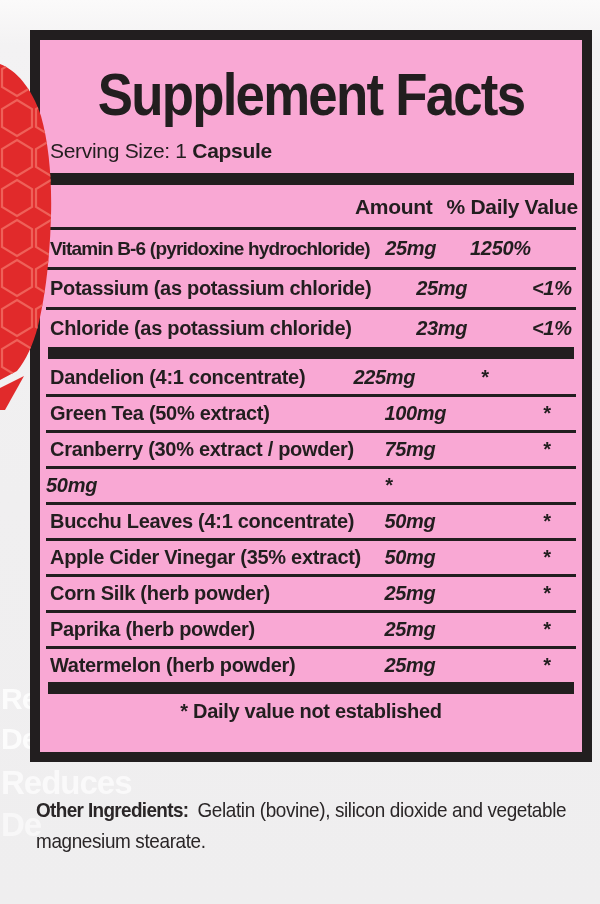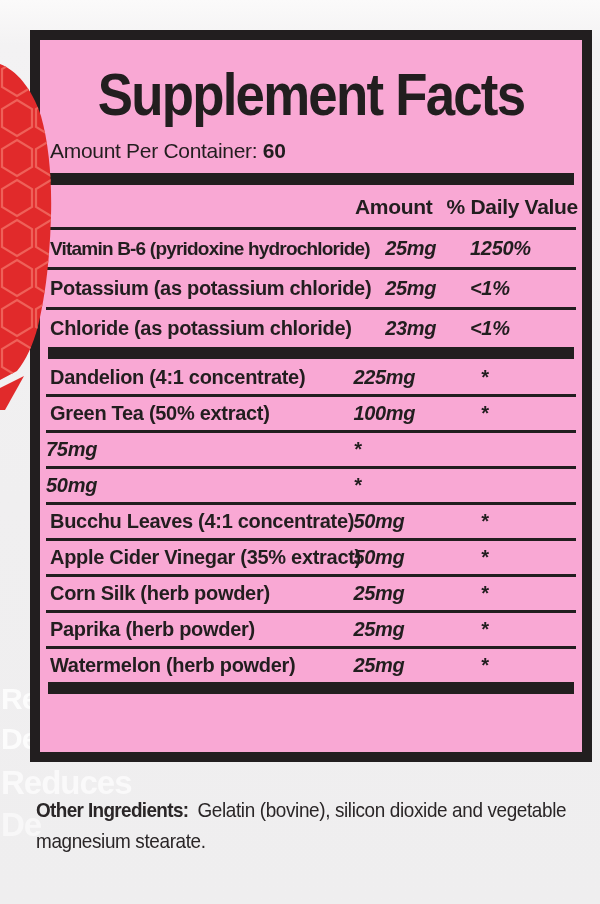--- a/index.html
+++ b/index.html
@@ -40,21 +40,21 @@
     margin-top:8px;line-height:28px;text-align:right;padding-right:4px;
     font-size:21px;font-weight:bold;letter-spacing:-.3px;
   }
   .col-header .dvh{margin-left:14px;}
   .tbl{margin:0 6px;}
   .nutrients{margin-top:6px;border-top:3px solid #221e1f;}
   .herbs{margin-top:2px;}
   .row{display:grid;font-weight:bold;font-size:20px;letter-spacing:-.3px;align-items:center;}
   .nutrients .row{grid-template-columns:64% 16% 20%;height:37px;line-height:37px;}
   .herbs .row{grid-template-columns:58% 24% 18%;height:33px;line-height:33px;}
-  .row + .row{border-top:3px solid #221e1f;}
+  .row + .row{border-top:3px solid #221e1f;gap:31px;}
   .row .name{white-space:nowrap;overflow:visible;padding-left:4px;}
   .nutrients .row:first-child .name{font-size:19px;letter-spacing:-.8px;}
   .row .amt,.row .dv{white-space:nowrap;font-style:italic;}
   .footnote{margin-top:4px;text-align:center;font-size:20px;font-weight:bold;
     line-height:26px;letter-spacing:-.3px;}
 
   
   .other{
     position:absolute;left:36px;top:794px;width:650px;z-index:2;
     font-size:21px;line-height:31px;letter-spacing:-.4px;color:#2a2627;
@@ -80,21 +80,21 @@
     <path d="M0,6 C16,12 32,30 41,58 C49,86 52,122 51,158 C50,196 46,236 38,268 C33,287 26,302 17,313 L0,322 Z" fill="#e12a2b"></path>
     <path d="M0,6 C16,12 32,30 41,58 C49,86 52,122 51,158 C50,196 46,236 38,268 C33,287 26,302 17,313 L0,322 Z" fill="url(#hexpat)"></path>
     <path d="M0,330 L24,318 L5,352 L0,352 Z" fill="#e12a2b"></path>
   </g>
 </svg>
 
 <div class="panel">
   <div class="title">Supplement Facts</div>
 
   <div class="serving">
-    <div><span>Amount Per Container: </span><b>60</b></div>
+    <div><span>Serving Size: 1 </span><b>Capsule</b></div>
   </div>
 
   <div class="bar bar1"></div>
 
   <div class="col-header">
     <span>Amount</span><span class="dvh">% Daily Value</span>
   </div>
 
   <div class="tbl nutrients">
   <div class="row">
@@ -125,20 +125,21 @@
     <span class="dv">*</span>
   </div>
 
   <div class="row">
     <span class="name">Green Tea (50% extract)</span>
     <span class="amt">100mg</span>
     <span class="dv">*</span>
   </div>
 
   <div class="row">
+    <span class="name">Cranberry (30% extract / powder)</span>
     <span class="amt">75mg</span>
     <span class="dv">*</span>
   </div>
 
   <div class="row">
     <span class="amt">50mg</span>
     <span class="dv">*</span>
   </div>
 
   <div class="row">
@@ -167,17 +168,18 @@
 
   <div class="row">
     <span class="name">Watermelon (herb powder)</span>
     <span class="amt">25mg</span>
     <span class="dv">*</span>
   </div>
 </div>
 
   <div class="bar bar3"></div>
 
+  <div class="footnote">* Daily value not established</div>
 </div>
 
 <div class="other">
   <b>Other Ingredients:</b><span>Gelatin (bovine), silicon dioxide and vegetable magnesium stearate.</span>
 </div>
 
 </body></html>

